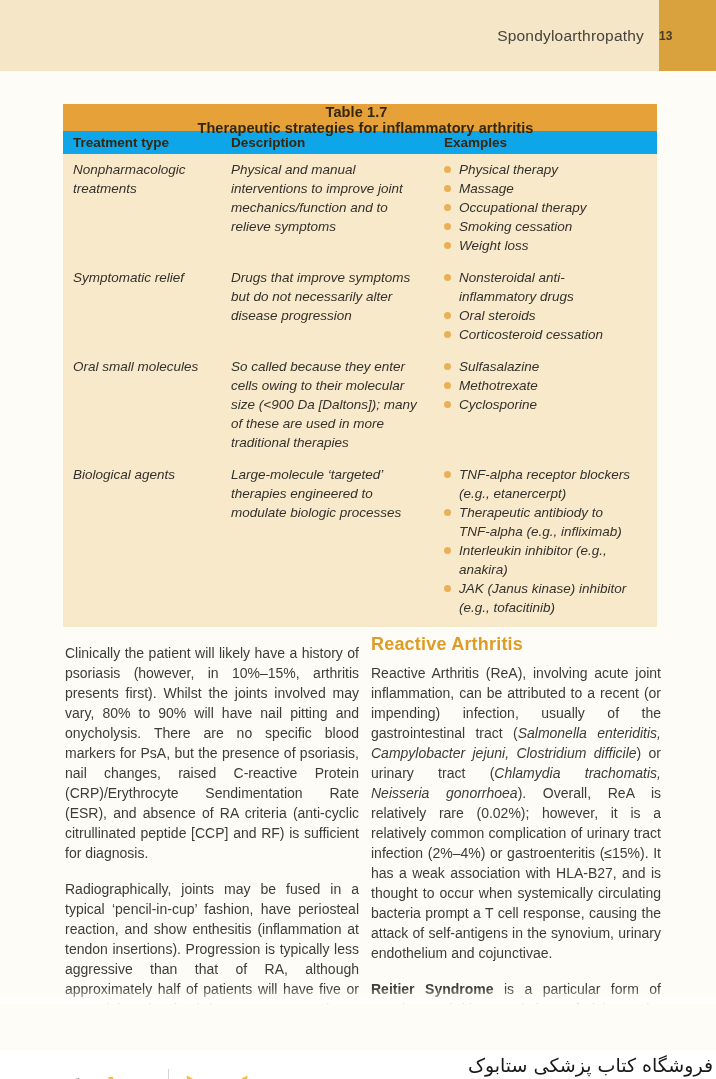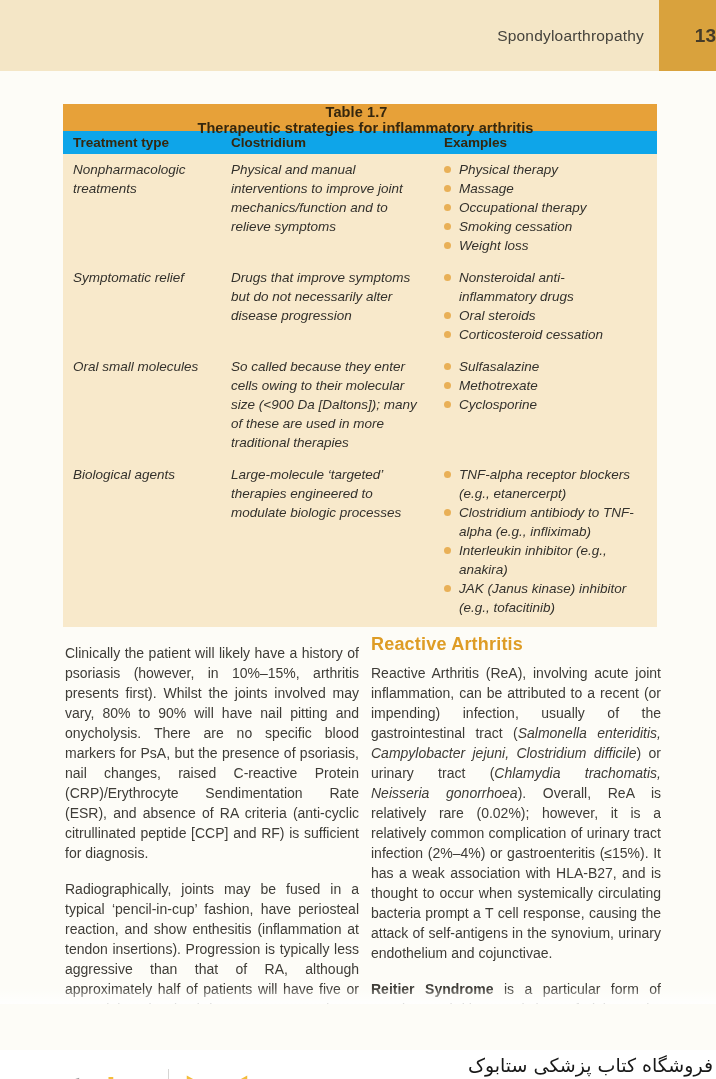--- a/index.html
+++ b/index.html
@@ -17,22 +17,22 @@
     background:#f4e6c6;
   }
   .header-title {
     position:absolute; top:0; right:72px; height:71px;
     display:flex; align-items:center;
     font-size:15.5px; color:#45433c; letter-spacing:.2px;
   }
   .page-num-box {
     position:absolute; top:0; right:0; width:57px; height:71px;
     background:#d9a23d;
-    display:flex; align-items:center; justify-content:flex-end;
-    font-size:19px; font-weight:bold; color:#453b28;padding-left:42px;
+    display:flex; align-items:center; justify-content:flex-start;
+    font-size:12px; font-weight:bold; color:#453b28;
   }
 
   
   .table-box { position:absolute; left:63px; top:104px; width:594px; }
   .table-titlebar {
     background:#e7a139; height:27px;
     display:flex; align-items:center; padding-left:11px;
     font-size:14.5px; font-weight:bold; color:#35270e; letter-spacing:.1px;flex-direction:column;
   }
   .table-titlebar .tlabel { margin-right:18px; }
@@ -123,21 +123,21 @@
   </div>
 </div>
 
 <div class="table-box">
   <div class="table-titlebar">
     <span class="tlabel">Table 1.7</span>
     <span>Therapeutic strategies for inflammatory arthritis</span>
   </div>
   <div class="table-headrow">
     <span>Treatment type</span>
-    <span>Clostridium</span>
+    <span>Description</span>
     <span>Examples</span>
   </div>
   <div class="table-body" id="table-body">
       <div class="t-row">
         <div class="t-cell">Nonpharmacologic treatments</div>
         <div class="t-cell">Physical and manual interventions to improve joint mechanics/function and to relieve symptoms</div>
         <div class="t-cell">
           <div class="ex-item">
             <span class="ex-dot"></span>
             <span>Physical therapy</span>
@@ -199,21 +199,21 @@
       <div class="t-row">
         <div class="t-cell">Biological agents</div>
         <div class="t-cell">Large-molecule ‘targeted’ therapies engineered to modulate biologic processes</div>
         <div class="t-cell">
           <div class="ex-item">
             <span class="ex-dot"></span>
             <span>TNF-alpha receptor blockers (e.g., etanercerpt)</span>
           </div>
           <div class="ex-item">
             <span class="ex-dot"></span>
-            <span>Clostridium antibiody to TNF-alpha (e.g., infliximab)</span>
+            <span>Therapeutic antibiody to TNF-alpha (e.g., infliximab)</span>
           </div>
           <div class="ex-item">
             <span class="ex-dot"></span>
             <span>Interleukin inhibitor (e.g., anakira)</span>
           </div>
           <div class="ex-item">
             <span class="ex-dot"></span>
             <span>JAK (Janus kinase) inhibitor (e.g., tofacitinib)</span>
           </div>
         </div>

